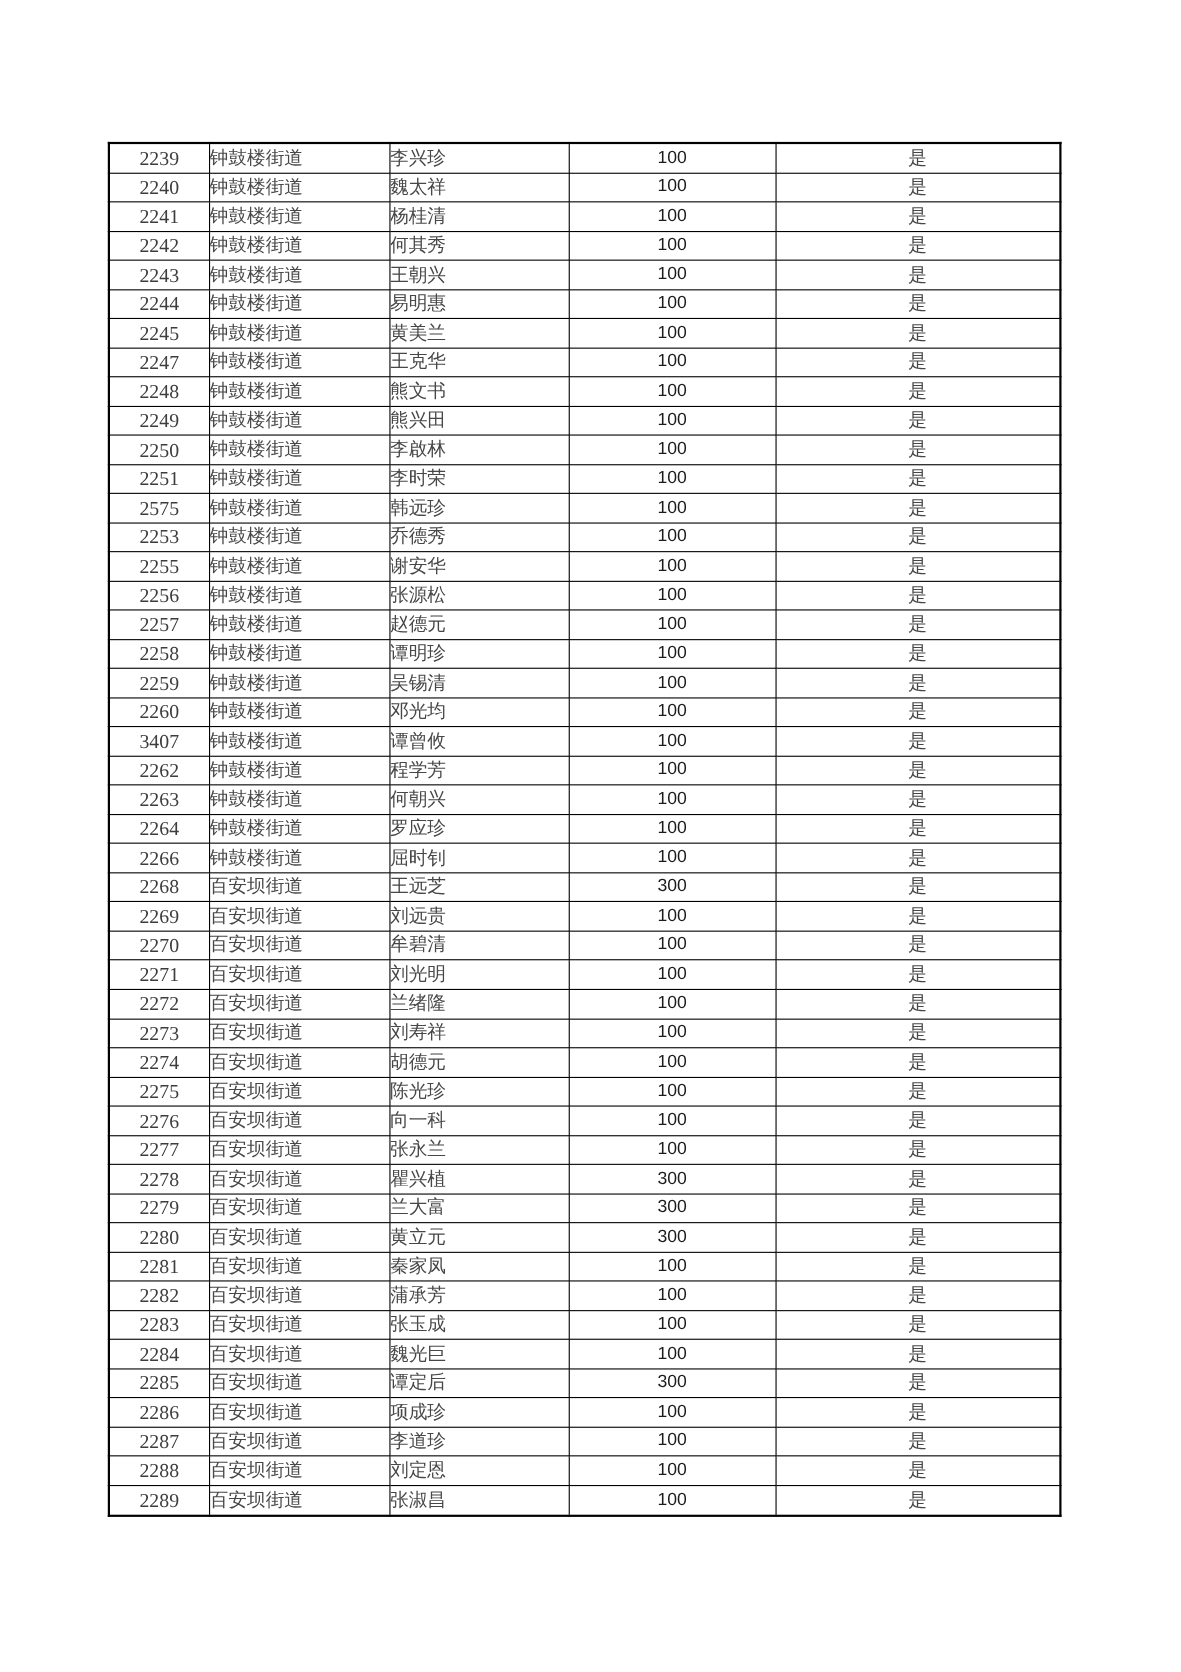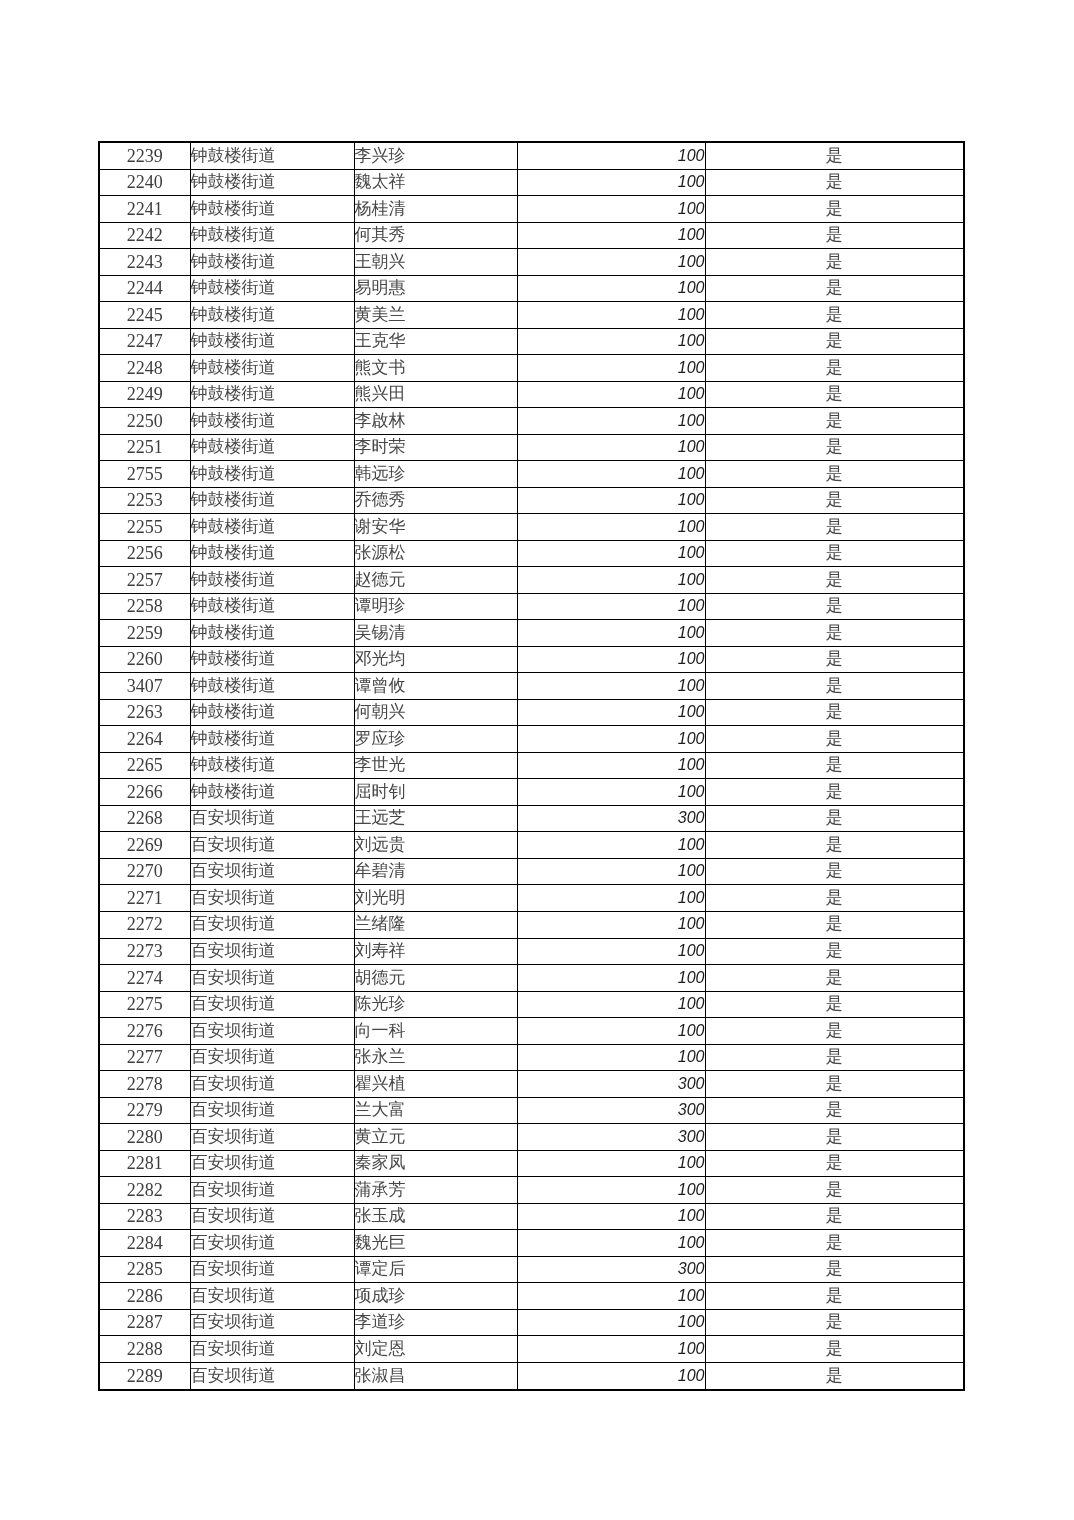--- a/index.html
+++ b/index.html
@@ -11,21 +11,21 @@
     position: relative;
     width: 1074px;
     height: 1520px;
     background: #ffffff;
     overflow: hidden;
     font-family: "Liberation Serif", serif;
   }
   table.roster {
     position: absolute;
     left: 98px;
-    top: 141px;
+    top: 129px;
     width: 865px;
     height: 1250px;
     border-collapse: collapse;
     table-layout: fixed;
     border: 2px solid #000000;
   }
   table.roster td {
     border: 1px solid #000000;
     overflow: hidden;
     white-space: nowrap;
@@ -41,26 +41,25 @@
     color: #3d3d3d;
   }
   td.col-street, td.col-name {
     text-align: left;
     padding-left: 4px;
     font-family: "Liberation Serif", serif;
     font-size: 17px;
     color: #474747;
   }
   td.col-amount {
-    text-align: right;
+    text-align: center;
     padding-left: 3px;
     font-family: "Liberation Sans", sans-serif;
     font-size: 16px;
     color: #1c1c1c;
-    font-style: italic;
   }
   td.col-flag {
     text-align: center;
     font-family: "Liberation Serif", serif;
     font-size: 17px;
     color: #474747;
   }
 </style>
 </head>
 <body>
@@ -153,21 +152,21 @@
           <td class="col-flag">是</td>
         </tr>
         <tr>
           <td class="col-seq">2251</td>
           <td class="col-street">钟鼓楼街道</td>
           <td class="col-name">李时荣</td>
           <td class="col-amount">100</td>
           <td class="col-flag">是</td>
         </tr>
         <tr>
-          <td class="col-seq">2755</td>
+          <td class="col-seq">2575</td>
           <td class="col-street">钟鼓楼街道</td>
           <td class="col-name">韩远珍</td>
           <td class="col-amount">100</td>
           <td class="col-flag">是</td>
         </tr>
         <tr>
           <td class="col-seq">2253</td>
           <td class="col-street">钟鼓楼街道</td>
           <td class="col-name">乔德秀</td>
           <td class="col-amount">100</td>
@@ -216,37 +215,37 @@
           <td class="col-flag">是</td>
         </tr>
         <tr>
           <td class="col-seq">3407</td>
           <td class="col-street">钟鼓楼街道</td>
           <td class="col-name">谭曾攸</td>
           <td class="col-amount">100</td>
           <td class="col-flag">是</td>
         </tr>
         <tr>
+          <td class="col-seq">2262</td>
+          <td class="col-street">钟鼓楼街道</td>
+          <td class="col-name">程学芳</td>
+          <td class="col-amount">100</td>
+          <td class="col-flag">是</td>
+        </tr>
+        <tr>
           <td class="col-seq">2263</td>
           <td class="col-street">钟鼓楼街道</td>
           <td class="col-name">何朝兴</td>
           <td class="col-amount">100</td>
           <td class="col-flag">是</td>
         </tr>
         <tr>
           <td class="col-seq">2264</td>
           <td class="col-street">钟鼓楼街道</td>
           <td class="col-name">罗应珍</td>
-          <td class="col-amount">100</td>
-          <td class="col-flag">是</td>
-        </tr>
-        <tr>
-          <td class="col-seq">2265</td>
-          <td class="col-street">钟鼓楼街道</td>
-          <td class="col-name">李世光</td>
           <td class="col-amount">100</td>
           <td class="col-flag">是</td>
         </tr>
         <tr>
           <td class="col-seq">2266</td>
           <td class="col-street">钟鼓楼街道</td>
           <td class="col-name">屈时钊</td>
           <td class="col-amount">100</td>
           <td class="col-flag">是</td>
         </tr>

